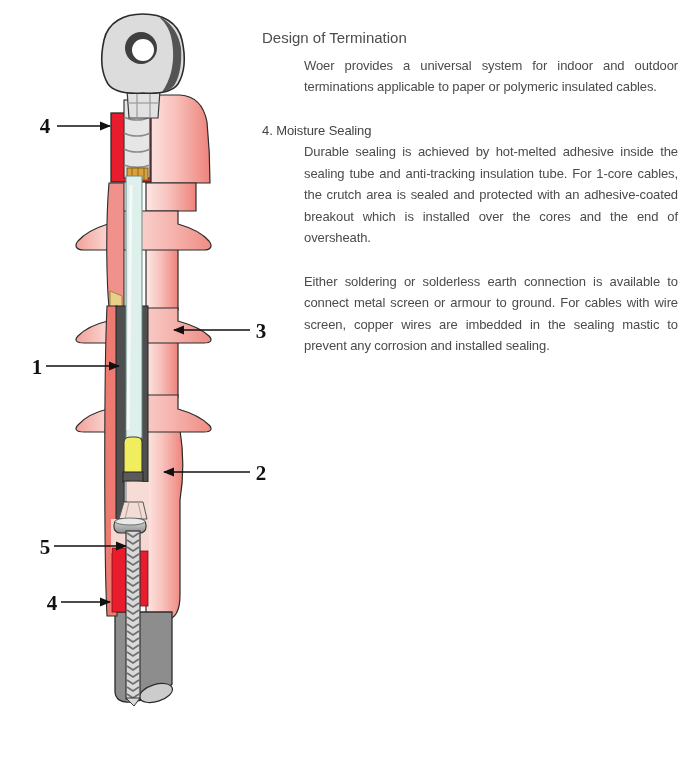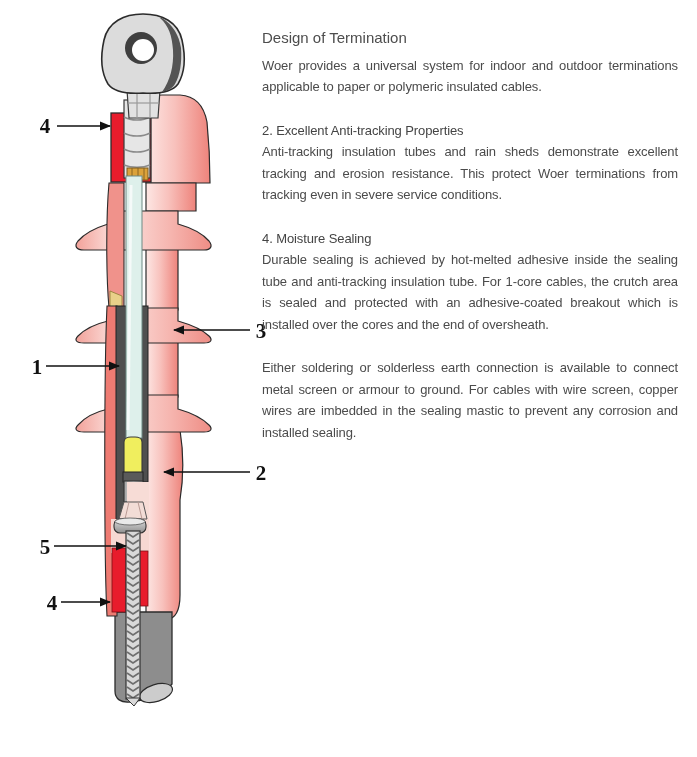--- a/index.html
+++ b/index.html
@@ -10,21 +10,21 @@
   }
   .diagram-wrap { position:absolute; left:0; top:0; width:270px; height:757px; }
   .text-col {
     position:absolute; left:262px; top:27px; width:416px;
     font-size:13px; line-height:21.5px; letter-spacing:-0.1px;
     color:#4b4b4b; text-align:justify;
   }
   .doc-title { font-size:15px; color:#4d4d4d; margin-bottom:6px; letter-spacing:0; }
   .section { margin-top:22px; }
   .section-heading { color:#444444; }
-  .section-body { text-align:justify; }
+  .section-body { text-align:justify;margin-left:42px; }
   svg text.callout-num {
     font-family:"Liberation Serif", serif; font-size:21px; font-weight:bold; fill:#111;
   }
 </style>
 </head>
 <body>
 
 <div class="diagram-wrap">
 <svg width="270" height="757" viewBox="0 0 270 757" xmlns="http://www.w3.org/2000/svg">
   <defs>
@@ -151,24 +151,20 @@
     <line x1="61" y1="602" x2="110" y2="602" stroke="#111" stroke-width="1.3" marker-end="url(#arr)"></line>
   </g>
 </svg>
 </div>
 
 <div class="text-col">
   <div class="doc-title">Design of Termination</div>
   <div class="section-body">Woer provides a universal system for indoor and outdoor terminations applicable to paper or polymeric insulated cables.</div>
 
 
-  <div class="section">
-    <div class="section-heading">2. Excellent Anti-tracking Properties</div>
-    <div class="section-body">Anti-tracking insulation tubes and rain sheds demonstrate excellent tracking and erosion resistance.  This protect  Woer terminations from tracking even in severe service conditions.</div>
-  </div>
 
   <div class="section">
   </div>
 
   <div class="section">
     <div class="section-heading">4. Moisture Sealing</div>
     <div class="section-body">Durable sealing is achieved by hot-melted adhesive  inside the sealing tube and anti-tracking insulation tube. For 1-core cables, the crutch area is sealed and protected with an adhesive-coated breakout which is installed over the cores and the end of oversheath.</div>
   </div>
 
   <div class="section">

